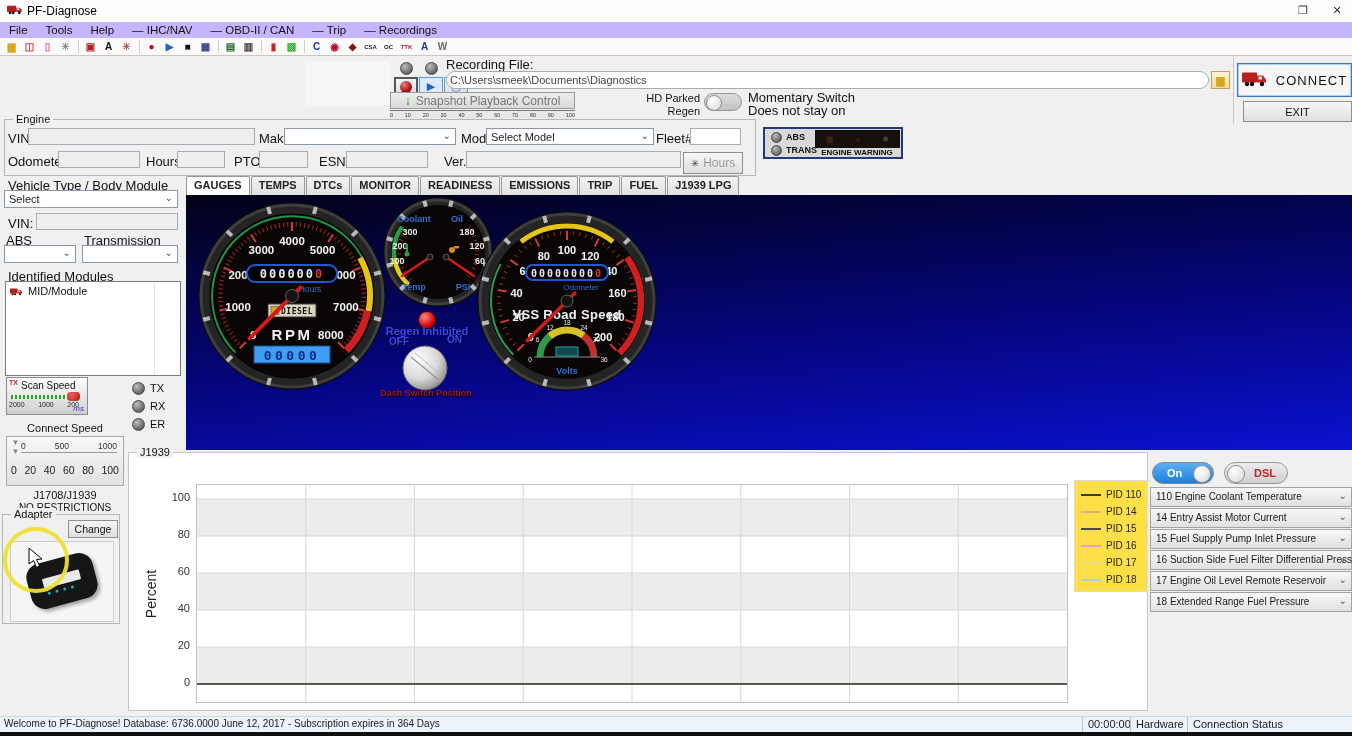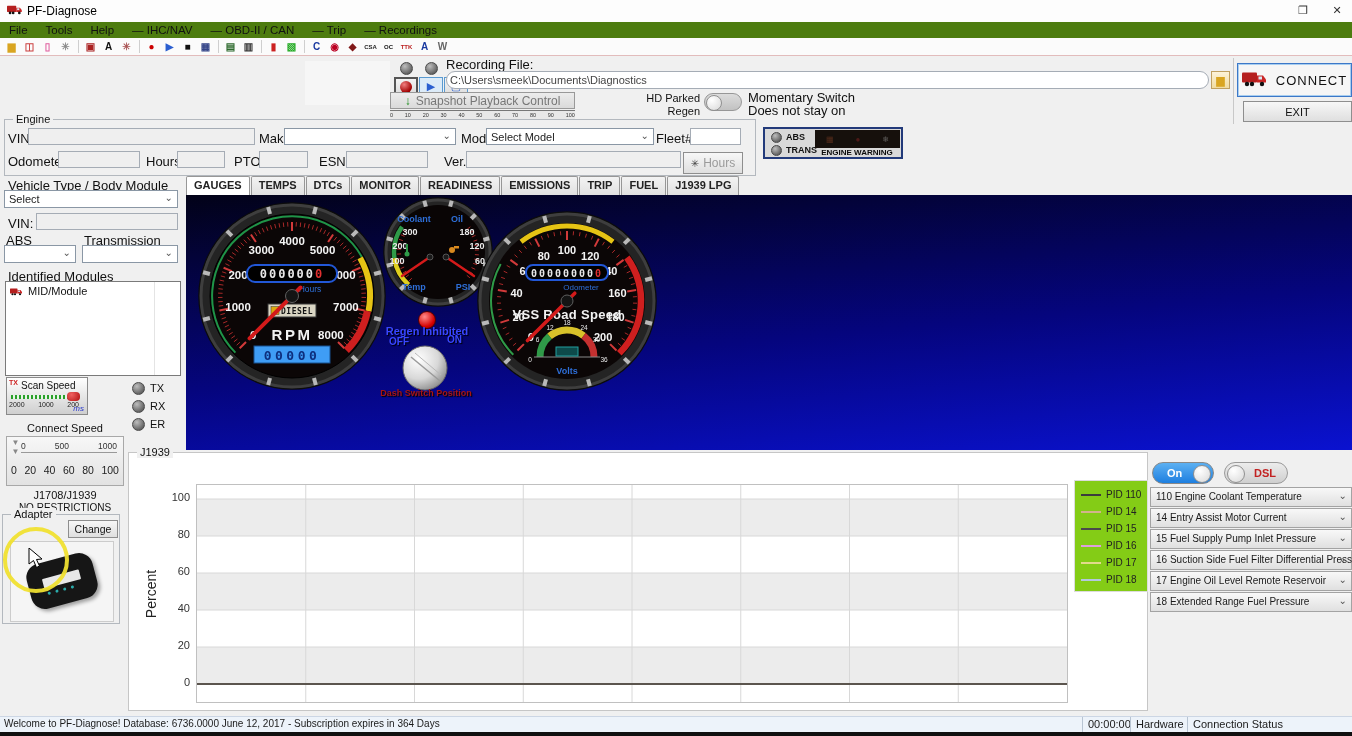--- a/index.html
+++ b/index.html
@@ -18,21 +18,21 @@
   .glabel{position:absolute;top:-7px;left:8px;background:#f0f0f0;padding:0 3px;font-size:11px;color:#111;white-space:nowrap;}
   .led{position:absolute;border-radius:50%;background:radial-gradient(circle at 35% 30%,#bdbdbd,#606060 75%);border:1px solid #4a4a4a;box-sizing:border-box;}
 
   
   #titlebar{position:absolute;left:0;top:0;width:1352px;height:22px;background:#fdfdfd;border-bottom:1px solid #e3e3e3;}
   #title-icon{position:absolute;left:7px;top:4px;}
   #title-text{position:absolute;left:27px;top:4px;font-size:12px;color:#000;}
   .wbtn{position:absolute;top:0;height:21px;display:flex;align-items:center;justify-content:center;font-size:11px;color:#333;}
   #btn-max{left:1285px;width:36px;}
   #btn-close{left:1322px;width:30px;}
-  #menubar{position:absolute;left:0;top:22px;width:1352px;height:16px;background:#4d7c0f;display:flex;align-items:center;}
+  #menubar{position:absolute;left:0;top:22px;width:1352px;height:16px;background:#c4b5fd;display:flex;align-items:center;}
   .menu-item{padding:1px 9px;font-size:11.5px;color:#111;white-space:nowrap;}
   #toolbar{position:absolute;left:0;top:38px;width:1352px;height:18px;background:#fbfbfb;border-bottom:1px solid #e2bcbc;display:flex;align-items:center;padding-left:3px;box-sizing:border-box;}
   .tb-btn{width:17px;height:15px;display:flex;align-items:center;justify-content:center;font-size:10px;font-weight:bold;margin-right:1px;}
   .tb-btn.small{font-size:6px;letter-spacing:0;}
   .tb-sep{width:1px;height:13px;background:#cfcfcf;margin:0 3px;}
 
   
   #blank-panel{position:absolute;left:305px;top:61px;width:85px;height:44px;background:#f6f6f6;}
   #btn-record,#btn-play,#btn-stop{position:absolute;top:77px;width:24px;height:19px;background:linear-gradient(#f4f4f4,#dcdcdc);border:1px solid #888;display:flex;align-items:center;justify-content:center;box-sizing:border-box;}
   #btn-record{left:394px;border:2px solid #555;}
@@ -109,21 +109,21 @@
   #regen-on{position:absolute;left:261px;top:139px;font-size:10px;font-weight:bold;color:#3947ff;text-shadow:1px 1px 1px #000;}
   #regen-knob{position:absolute;left:215px;top:149px;}
   #regen-caption{position:absolute;left:190px;top:193px;width:100px;text-align:center;font-size:9px;font-weight:bold;color:#a51515;text-shadow:1px 1px 1px #000;}
 
   
   #chart-box{position:absolute;left:128px;top:452px;width:1020px;height:259px;background:#fff;border:1px solid #c6c6c6;box-sizing:border-box;}
   #chart-box .glabel{background:#f0f0f0;}
   #percent-label{position:absolute;left:-38px;top:133px;width:120px;text-align:center;transform:rotate(-90deg);font-size:14px;color:#222;}
   #plot{position:absolute;left:67px;top:31px;width:870px;height:217px;border:1px solid #c0c0c0;box-sizing:content-box;}
   .ytick{position:absolute;left:33px;width:28px;text-align:right;font-size:11px;color:#333;}
-  #chart-legend{position:absolute;left:945px;top:27px;width:74px;height:112px;background:#84cc16;border:1px solid #dcdcdc;padding:5px 0 0 6px;box-sizing:border-box;}
+  #chart-legend{position:absolute;left:945px;top:27px;width:74px;height:112px;background:#fde047;border:1px solid #dcdcdc;padding:5px 0 0 6px;box-sizing:border-box;}
   .legend-row{display:flex;align-items:center;gap:5px;height:17px;}
   .legend-swatch{width:20px;height:2px;}
   .legend-txt{font-size:10px;color:#222;white-space:nowrap;}
 
   
   #on-toggle{position:absolute;left:1152px;top:462px;width:62px;height:22px;border-radius:11px;background:linear-gradient(#5cb0f2,#1e7fe0);border:1px solid #888;box-sizing:border-box;}
   #on-toggle .tg-txt{position:absolute;left:14px;top:4px;font-size:11px;font-weight:bold;color:#fff;}
   #on-toggle .tg-knob{position:absolute;right:2px;top:2px;width:16px;height:16px;border-radius:50%;background:radial-gradient(circle at 35% 30%,#fff,#d8d8d8);border:1px solid #909090;}
   #dsl-toggle{position:absolute;left:1224px;top:462px;width:64px;height:22px;border-radius:11px;background:linear-gradient(#ececec,#cfcfcf);border:1px solid #999;box-sizing:border-box;}
   #dsl-toggle .tg-knob{position:absolute;left:2px;top:2px;width:16px;height:16px;border-radius:50%;background:radial-gradient(circle at 35% 30%,#fff,#d8d8d8);border:1px solid #909090;}

